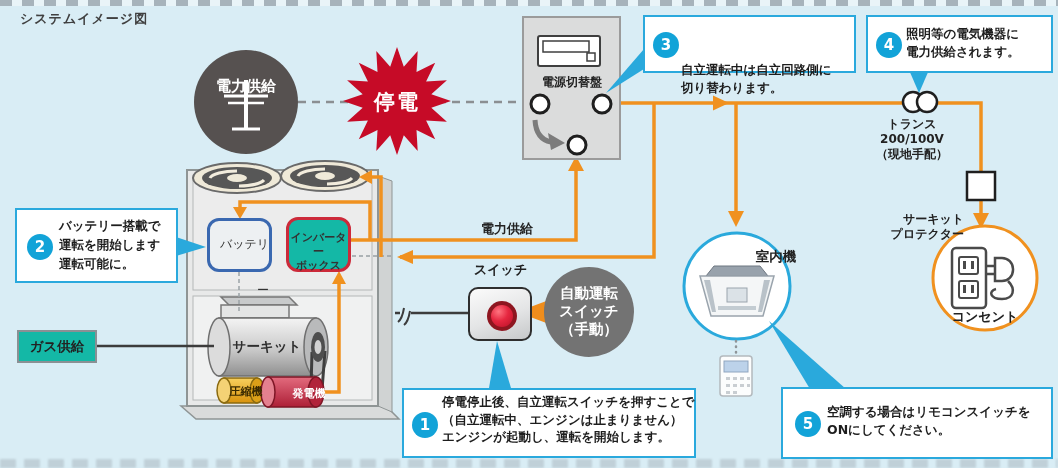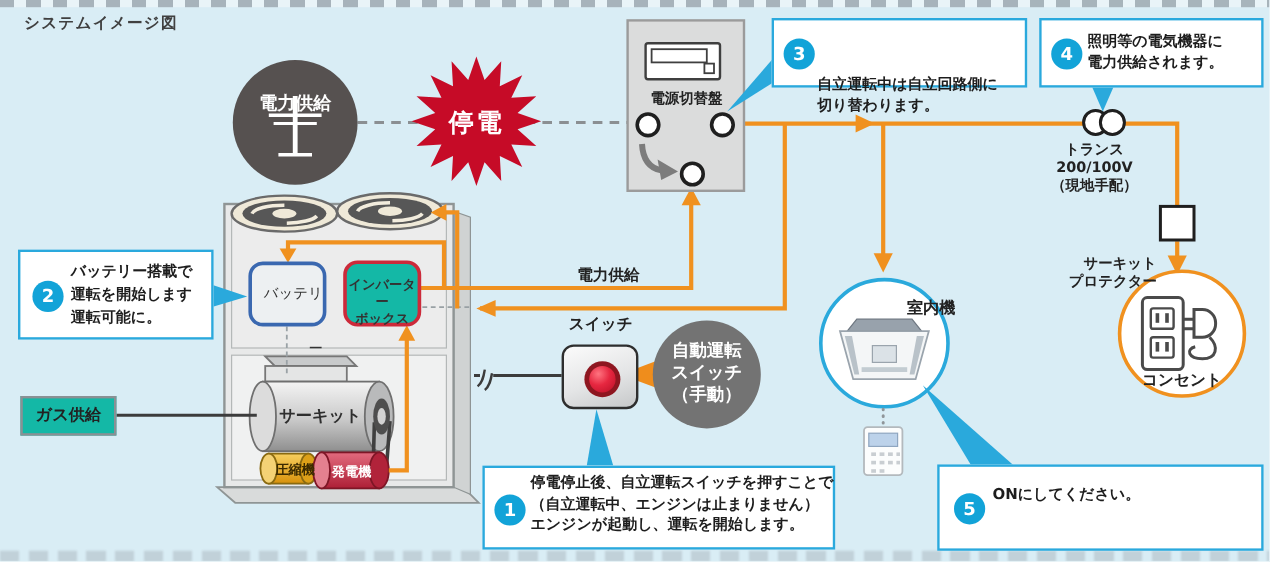--- a/index.html
+++ b/index.html
@@ -242,21 +242,21 @@
     <div>インバーター</div>
     <div>ボックス</div>
   </div>
 
   <div class="gasbox">
     <span>ガス供給</span>
   </div>
 
   <div class="lbl center" style="left:222px;top:338px;width:90px;font-size:13.5px;color:#2e2e2e;">サーキット</div>
   <div class="lbl center" style="left:226px;top:384px;width:40px;font-size:11px;color:#3a2a00;">圧縮機</div>
-  <div class="lbl center w-white" style="left:272px;top:386px;width:42px;font-size:11px;">発電機</div>
+  <div class="lbl center w-white" style="left:288px;top:386px;width:42px;font-size:11px;">発電機</div>
 
   <div class="lbl" style="left:481px;top:220px;font-size:13px;">電力供給</div>
   <div class="lbl" style="left:474px;top:261px;font-size:13px;">スイッチ</div>
 
   <div class="swbox">
     <div class="redbtn">
       <div class="redbtn-in"></div>
     </div>
   </div>
 
@@ -311,17 +311,18 @@
     <div class="num" style="left:8px;top:15px;">4</div>
     <div class="co-text" style="left:38px;top:8px;">
       <div>照明等の電気機器に</div>
       <div>電力供給されます。</div>
     </div>
   </div>
 
   <div class="callout" style="left:781px;top:387px;width:272px;height:72px;">
     <div class="num" style="left:12px;top:22px;">5</div>
     <div class="co-text" style="left:44px;top:14px;">
+      <div>空調する場合はリモコンスイッチを</div>
       <div>ONにしてください。</div>
     </div>
   </div>
 
 </div>
 
 </body></html>

